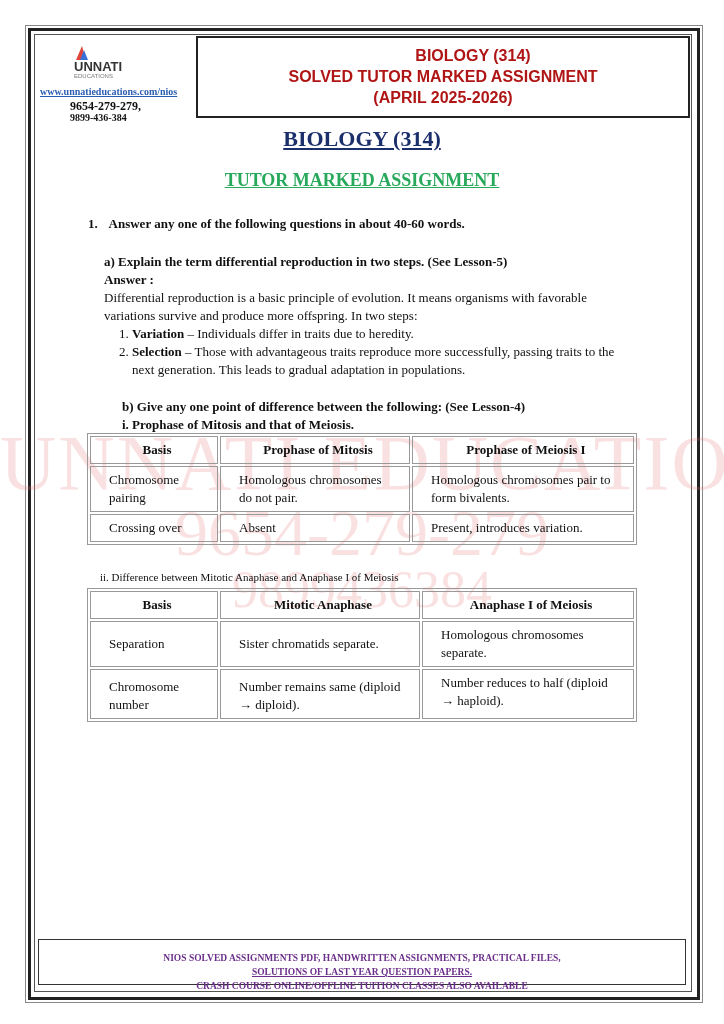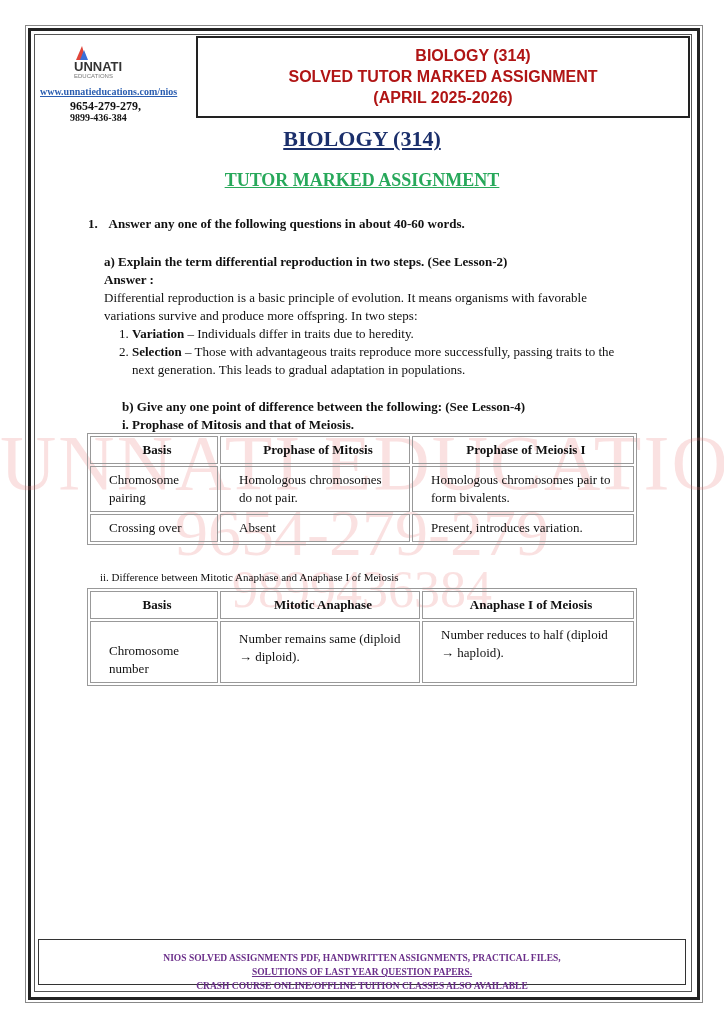--- a/index.html
+++ b/index.html
@@ -64,21 +64,21 @@
 
 <div class="main-title">BIOLOGY (314)</div>
 <div class="sub-title">TUTOR MARKED ASSIGNMENT</div>
 
 <div class="q1">
   <span class="num">1.</span>
   <span>Answer any one of the following questions in about 40-60 words.</span>
 </div>
 
 <div class="qa">
-  <div class="b">a) Explain the term differential reproduction in two steps. (See Lesson-2)</div>
+  <div class="b">a) Explain the term differential reproduction in two steps. (See Lesson-5)</div>
   <div class="b">Answer :</div>
   <div>Differential reproduction is a basic principle of evolution. It means organisms with favorable variations survive and produce more offspring. In two steps:</div>
   <ol>
     <li><span class="b">Variation</span><span> – Individuals differ in traits due to heredity.</span></li>
     <li><span class="b">Selection</span><span> – Those with advantageous traits reproduce more successfully, passing traits to the next generation. This leads to gradual adaptation in populations.</span></li>
   </ol>
 </div>
 
 <div class="qb">
   <div>b) Give any one point of difference between the following: (See Lesson-4)</div>
@@ -118,21 +118,26 @@
       <col style="width:200px">
       <col>
     </colgroup>
   <tbody>
       <tr>
     <td class="h">Basis</td>
     <td class="h">Mitotic Anaphase</td>
     <td class="h">Anaphase I of Meiosis</td>
   </tr>
   <tr>
-    <td style="padding-top:20px">Chromosome number</td>
+    <td style="padding-top:13px">Separation</td>
+    <td style="padding-top:13px">Sister chromatids separate.</td>
+    <td>Homologous chromosomes separate.</td>
+  </tr>
+  <tr>
+    <td style="padding-top:8px">Chromosome number</td>
     <td style="padding-top:8px">Number remains same (diploid → diploid).</td>
     <td>Number reduces to half (diploid → haploid).</td>
   </tr>
 </tbody>
   </table>
 
 <div class="footer-box">
   <div>NIOS SOLVED ASSIGNMENTS PDF, HANDWRITTEN ASSIGNMENTS, PRACTICAL FILES,</div>
   <div class="u">SOLUTIONS OF LAST YEAR QUESTION PAPERS.</div>
   <div>CRASH COURSE ONLINE/OFFLINE TUITION CLASSES ALSO AVAILABLE</div>

